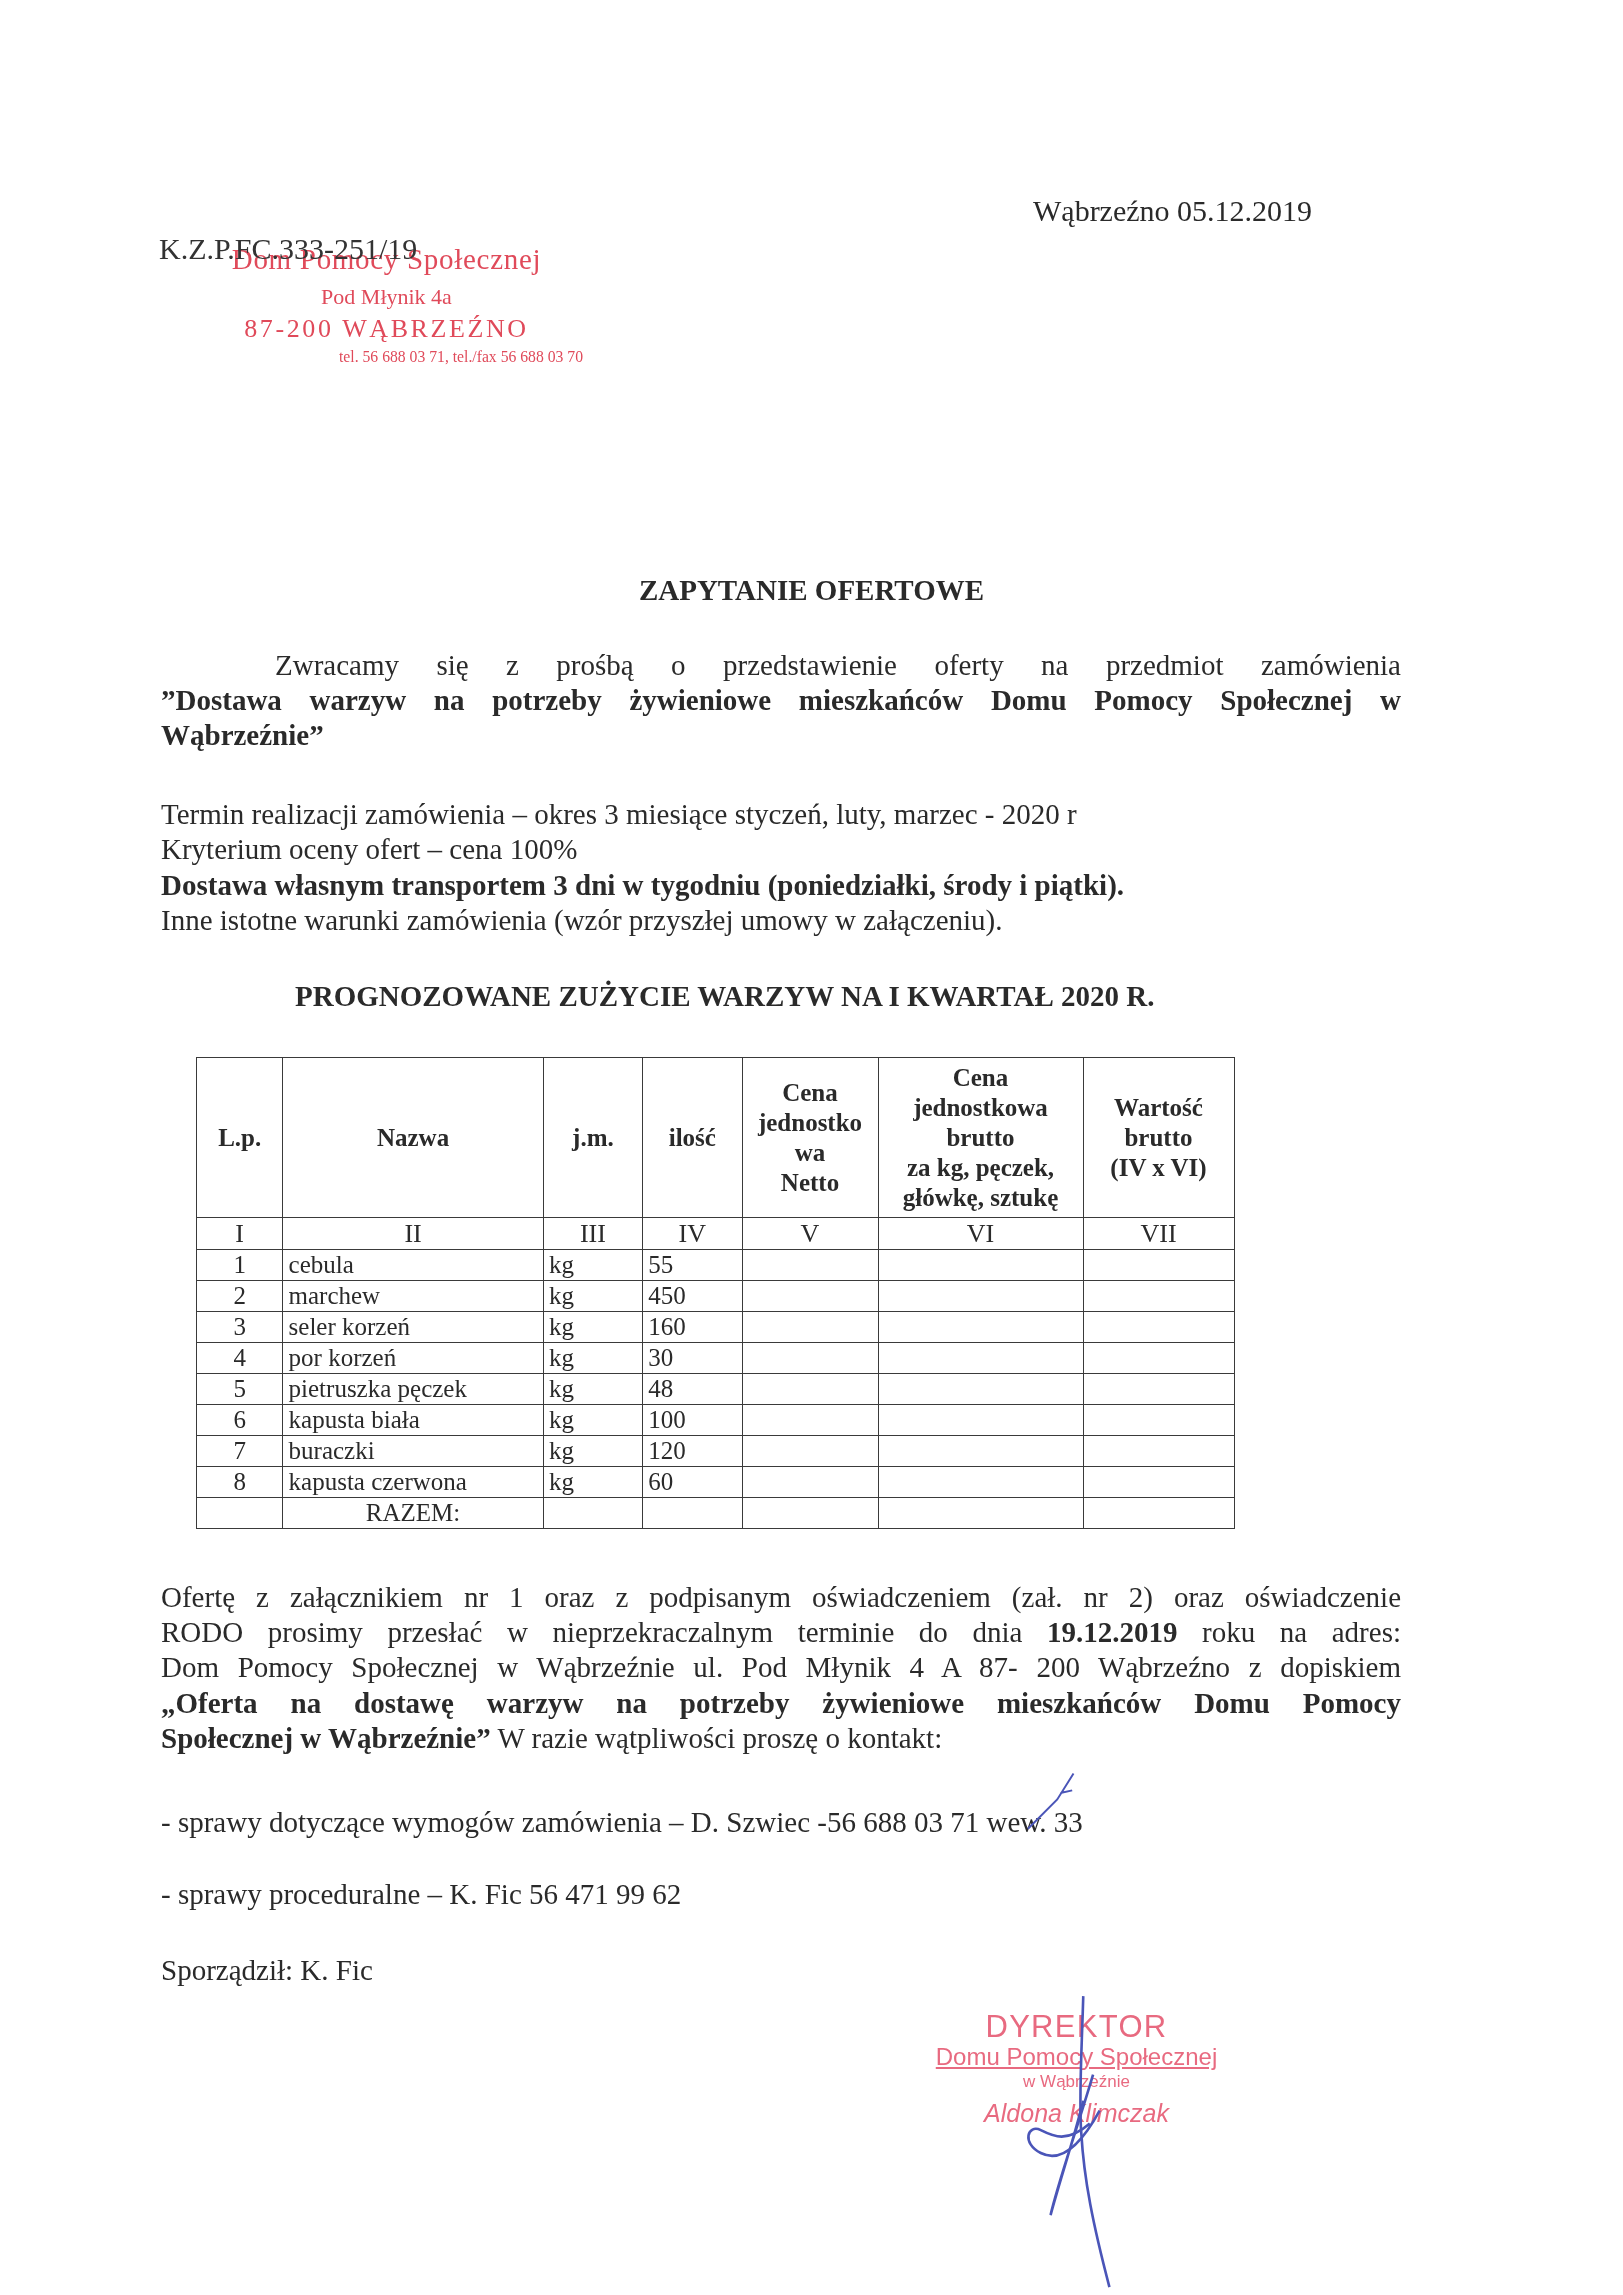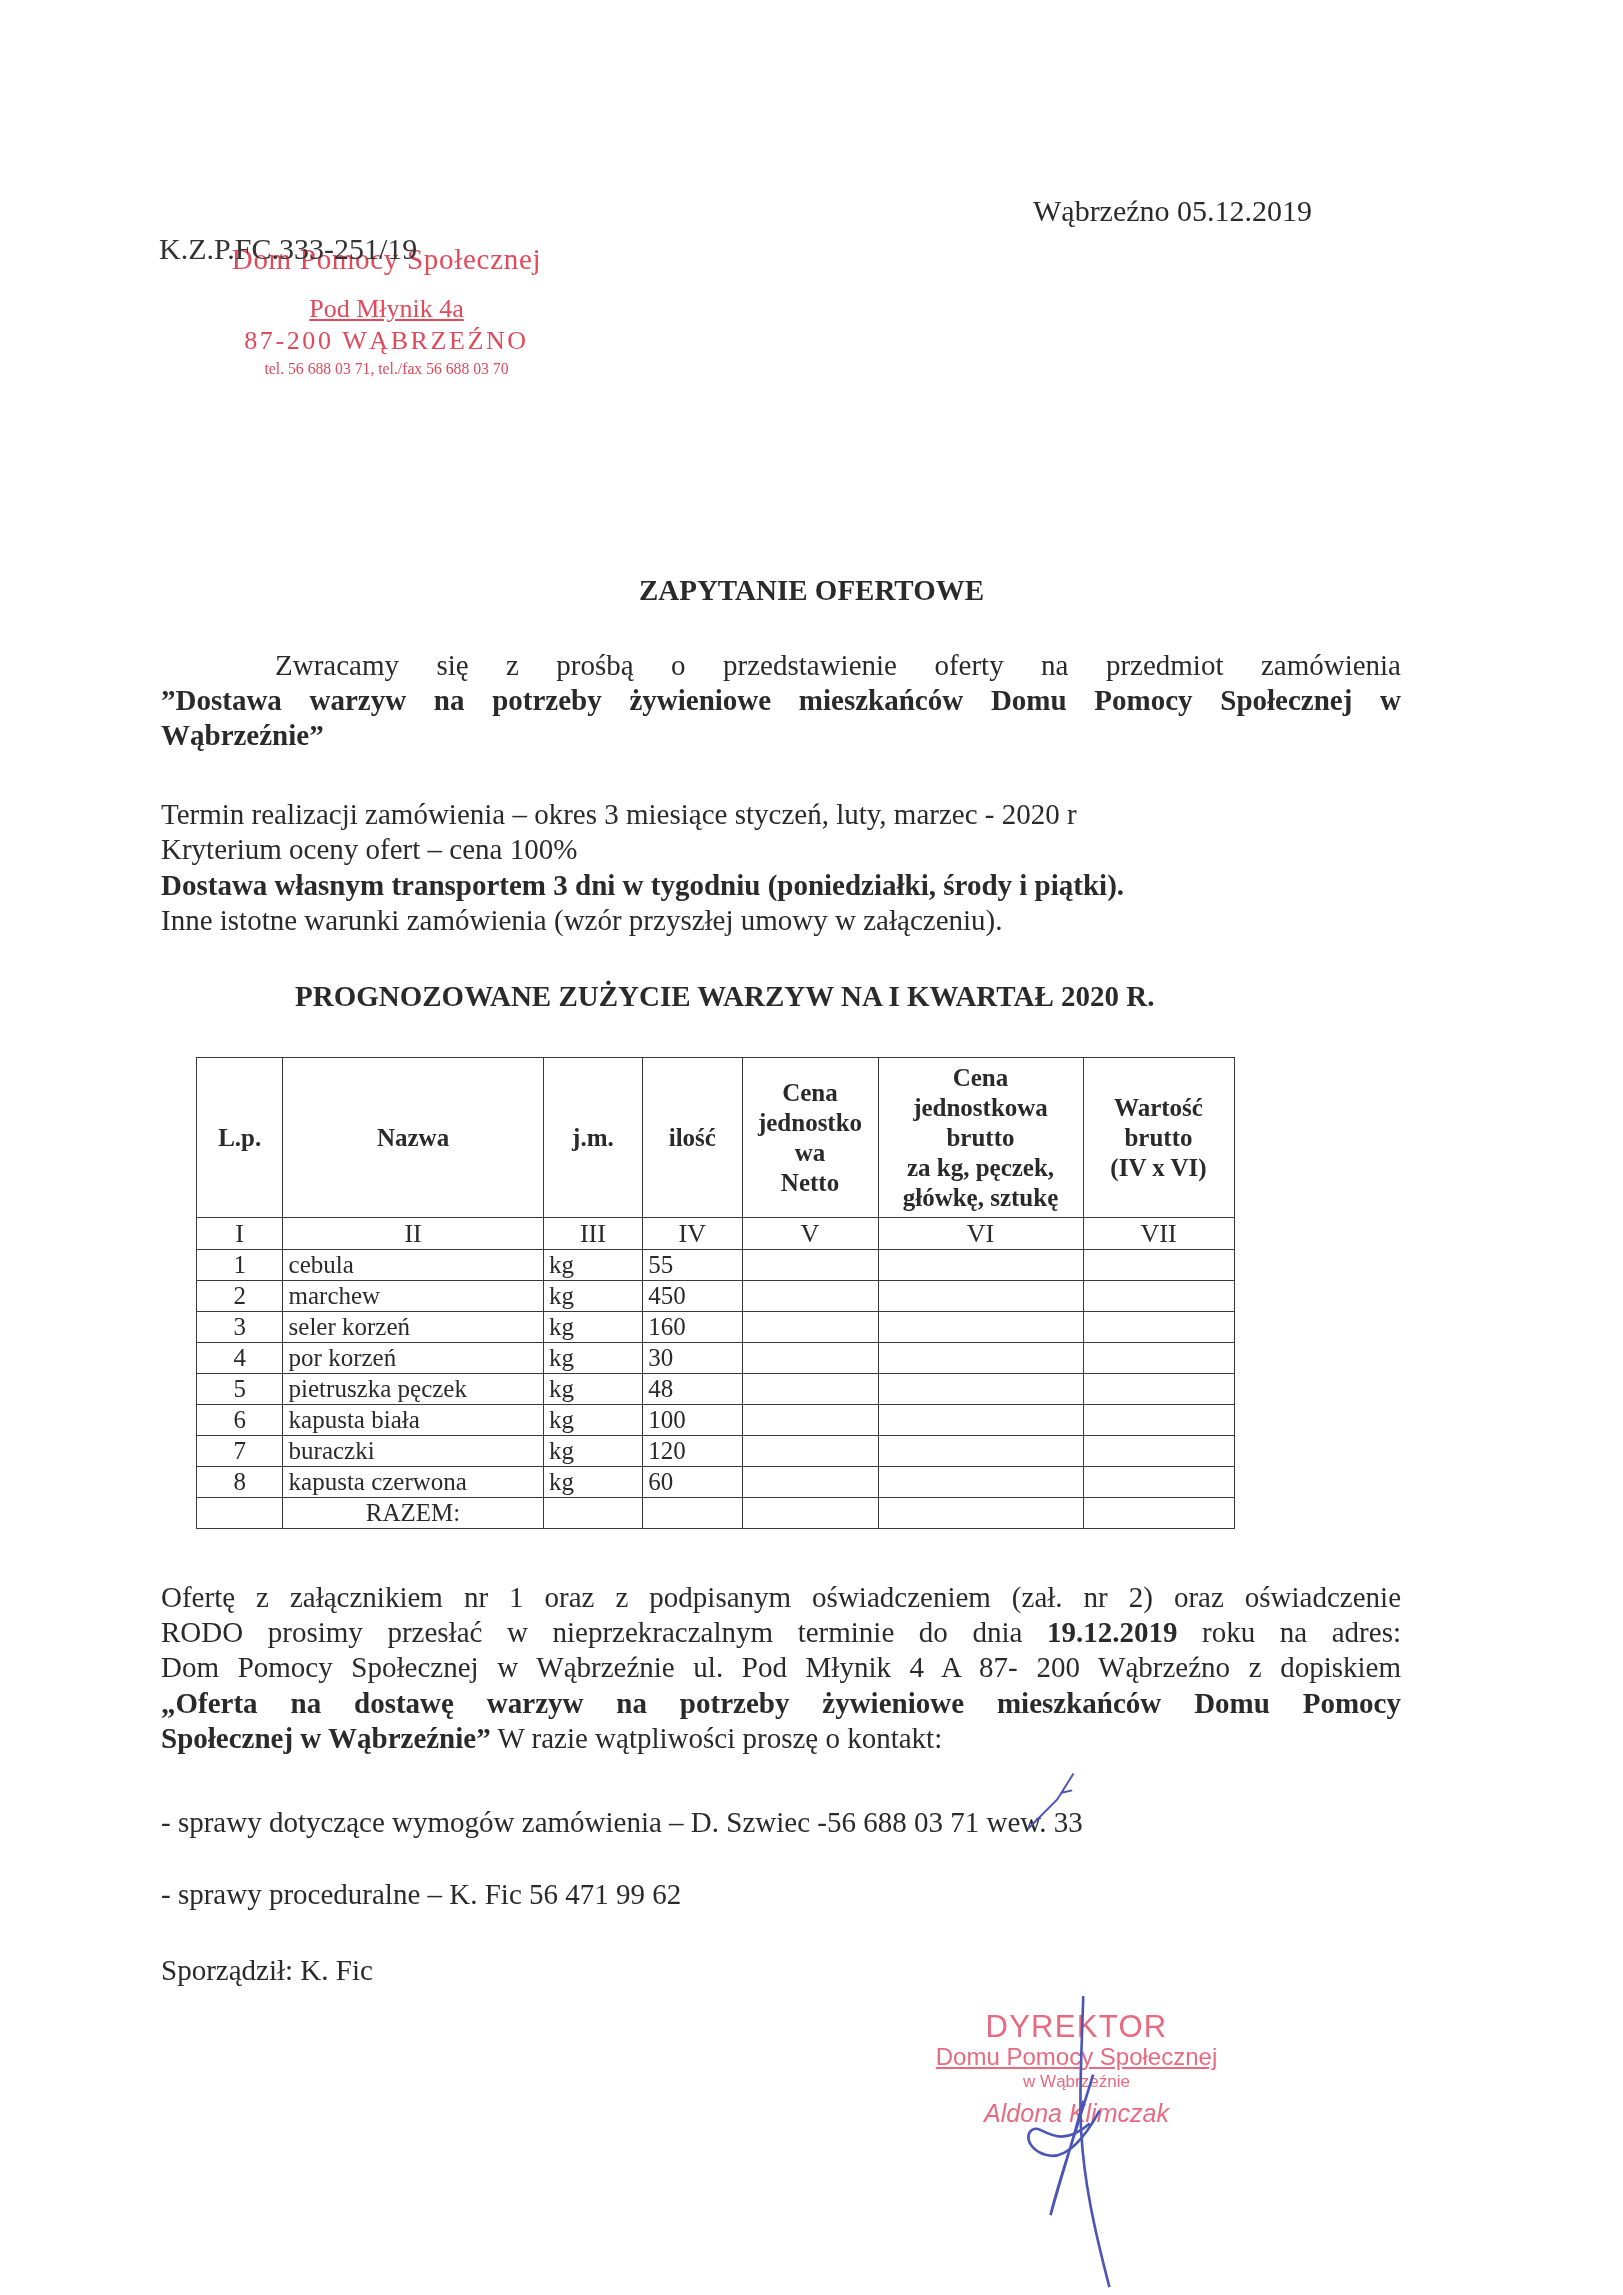--- a/index.html
+++ b/index.html
@@ -39,23 +39,23 @@
 
   .sig-line { position: absolute; }
 </style>
 </head>
 <body>
 
 <div class="abs t" style="left:1033px; top:196px; font-size:30px;">Wąbrzeźno 05.12.2019</div>
 
 <div class="abs stamp" style="left:190px; top:242px; width:393px;">
   <div style="font-size:29px; line-height:34px; letter-spacing:0.7px;">Dom Pomocy Społecznej</div>
-  <div style="font-size:26px; line-height:34px; margin-top:16px;text-decoration:underline;">Pod Młynik 4a</div>
+  <div style="font-size:22px; line-height:34px; margin-top:4px;">Pod Młynik 4a</div>
   <div style="font-size:26px; line-height:30px; letter-spacing:2.6px;">87-200 WĄBRZEŹNO</div>
-  <div style="font-size:15.7px; line-height:26px;">tel. 56 688 03 71, tel./fax 56 688 03 70</div>
+  <div style="font-size:15.7px; line-height:26px;text-align:right;">tel. 56 688 03 71, tel./fax 56 688 03 70</div>
 </div>
 <div class="abs t" style="left:159px; top:234px; font-size:30px; color:#333;">K.Z.P.FC.333-251/19</div>
 
 <div class="abs t b" style="left:0; width:1623px; text-align:center; top:576px; font-size:29px;">ZAPYTANIE OFERTOWE</div>
 
 <div class="abs t justify" style="left:275px; width:1126px; top:651px;">Zwracamy się z prośbą o przedstawienie oferty na przedmiot zamówienia</div>
 <div class="abs t b justify" style="left:161px; width:1240px; top:686px;">”Dostawa warzyw na potrzeby żywieniowe mieszkańców Domu Pomocy Społecznej w</div>
 <div class="abs t b" style="left:161px; top:721px;">Wąbrzeźnie”</div>
 
 <div class="abs t" style="left:161px; top:800px;">Termin realizacji zamówienia – okres 3 miesiące styczeń, luty, marzec - 2020 r</div>

